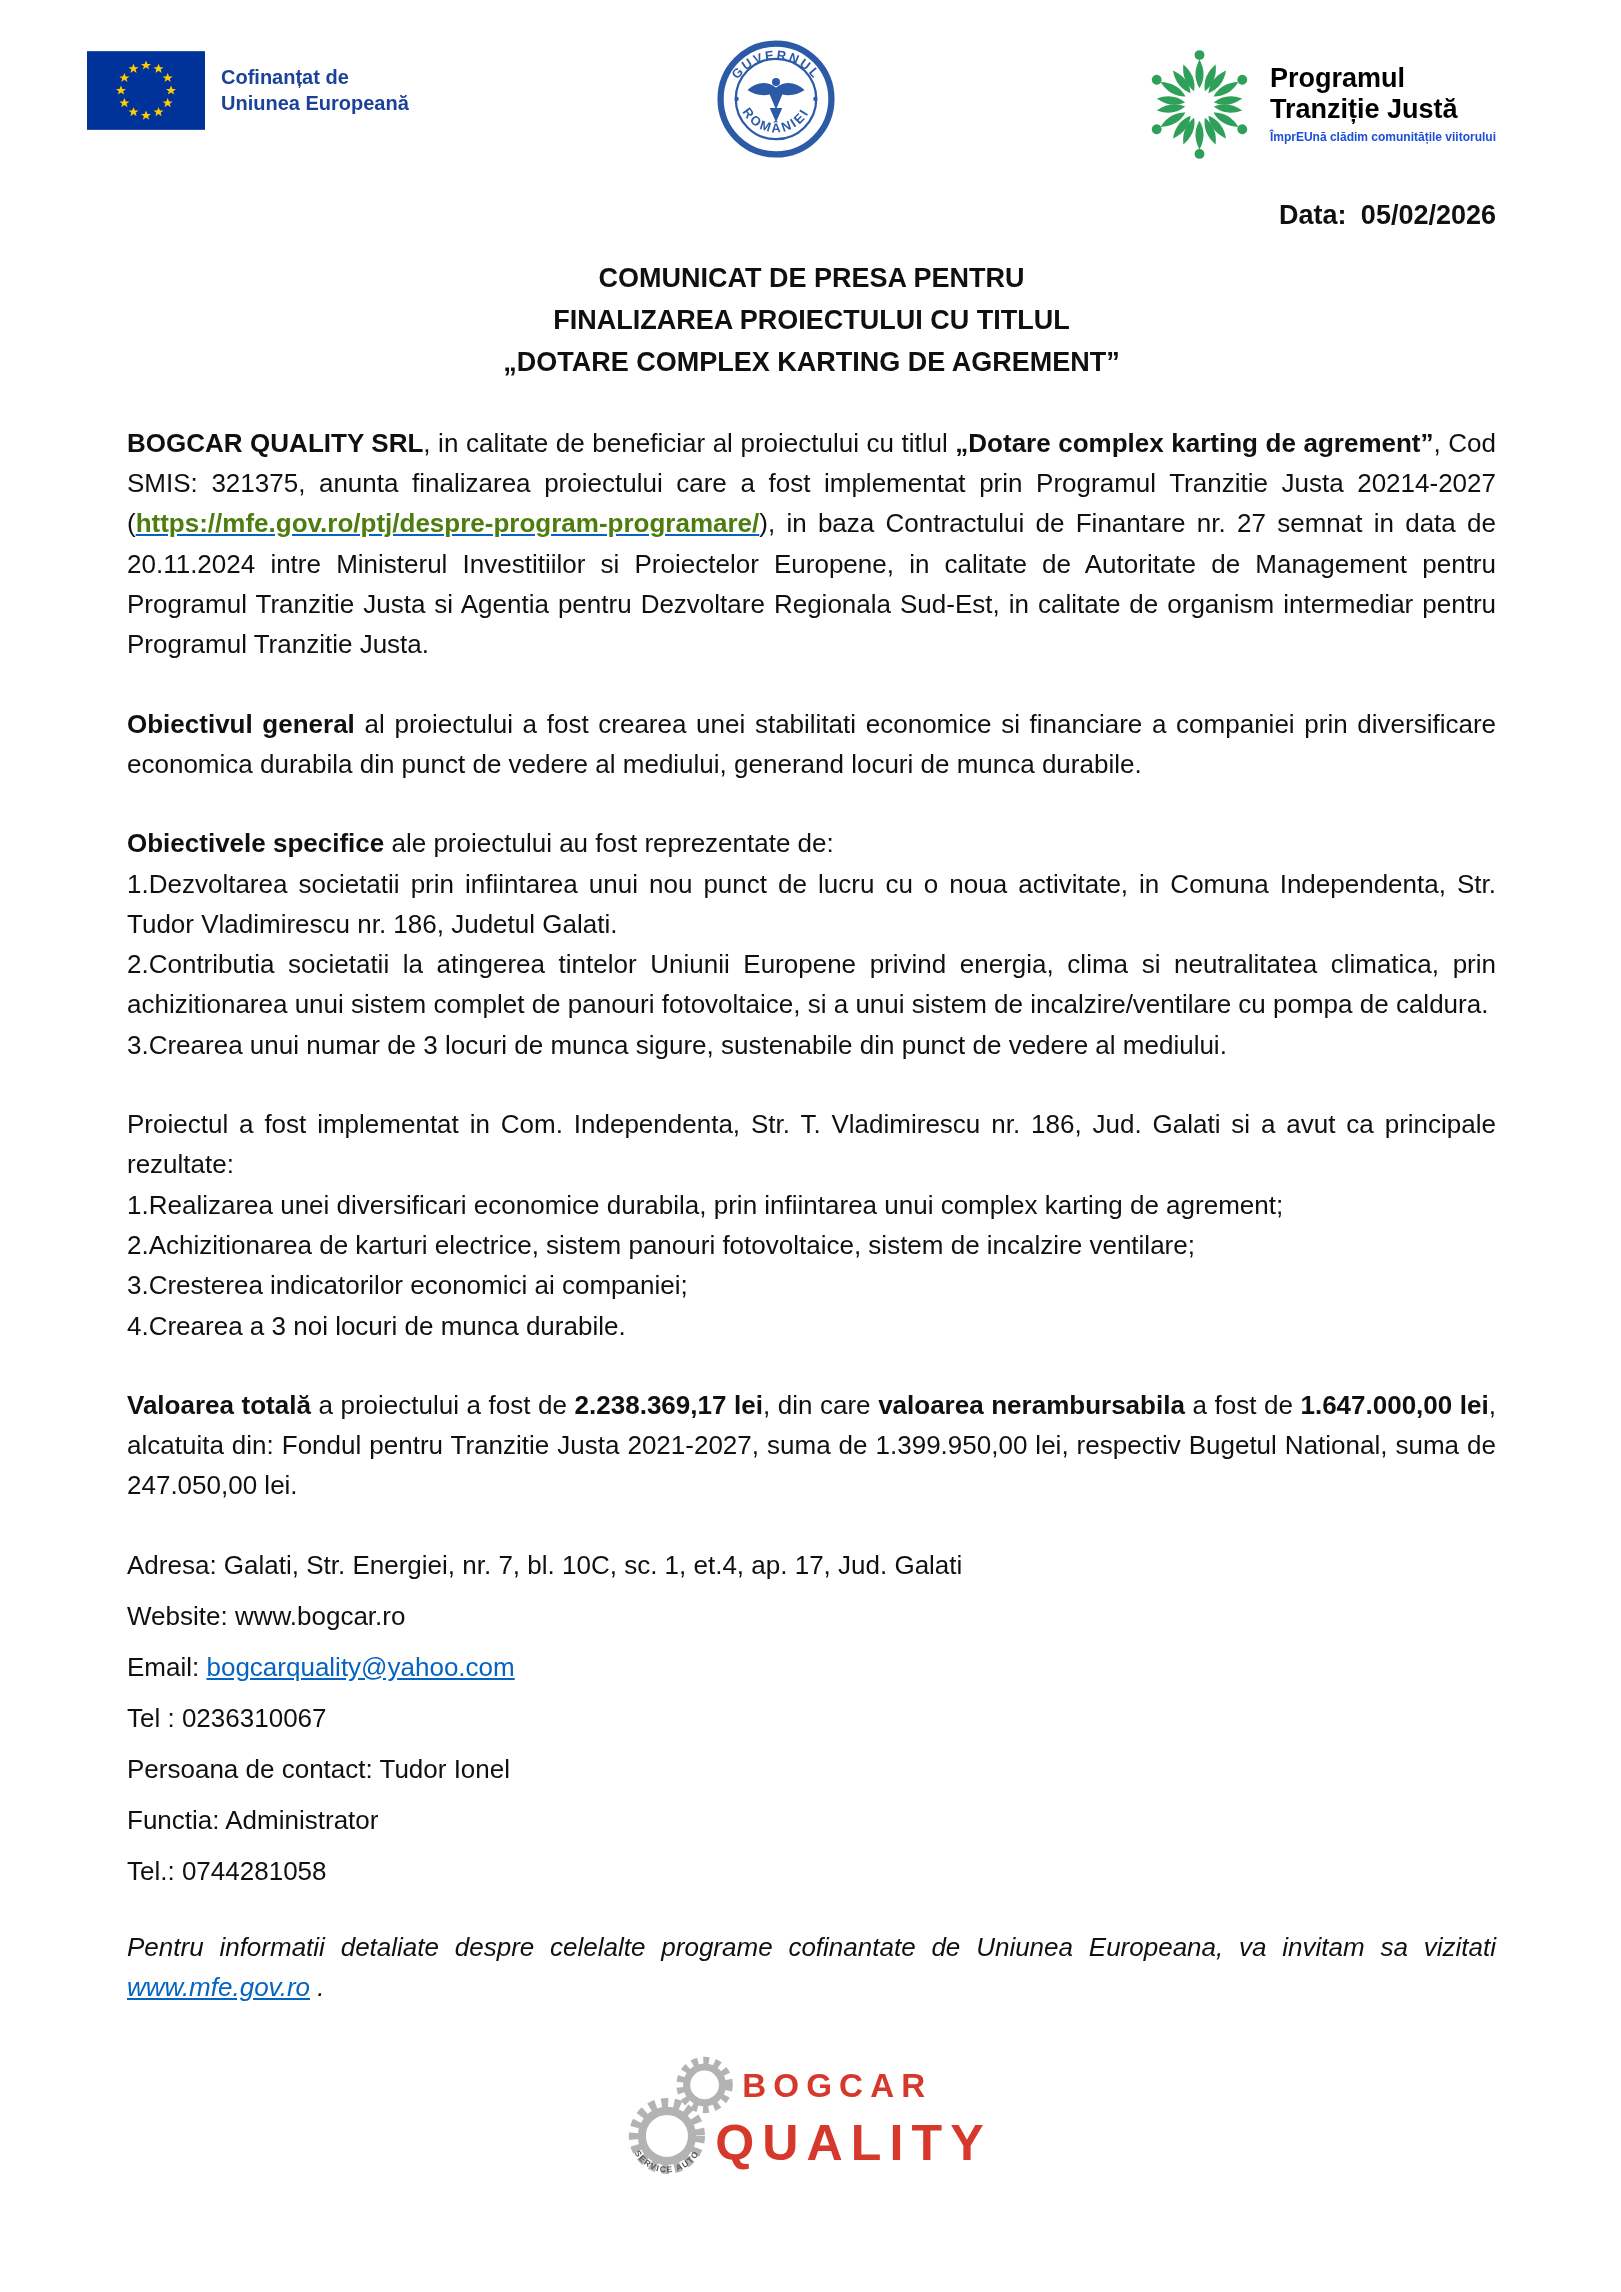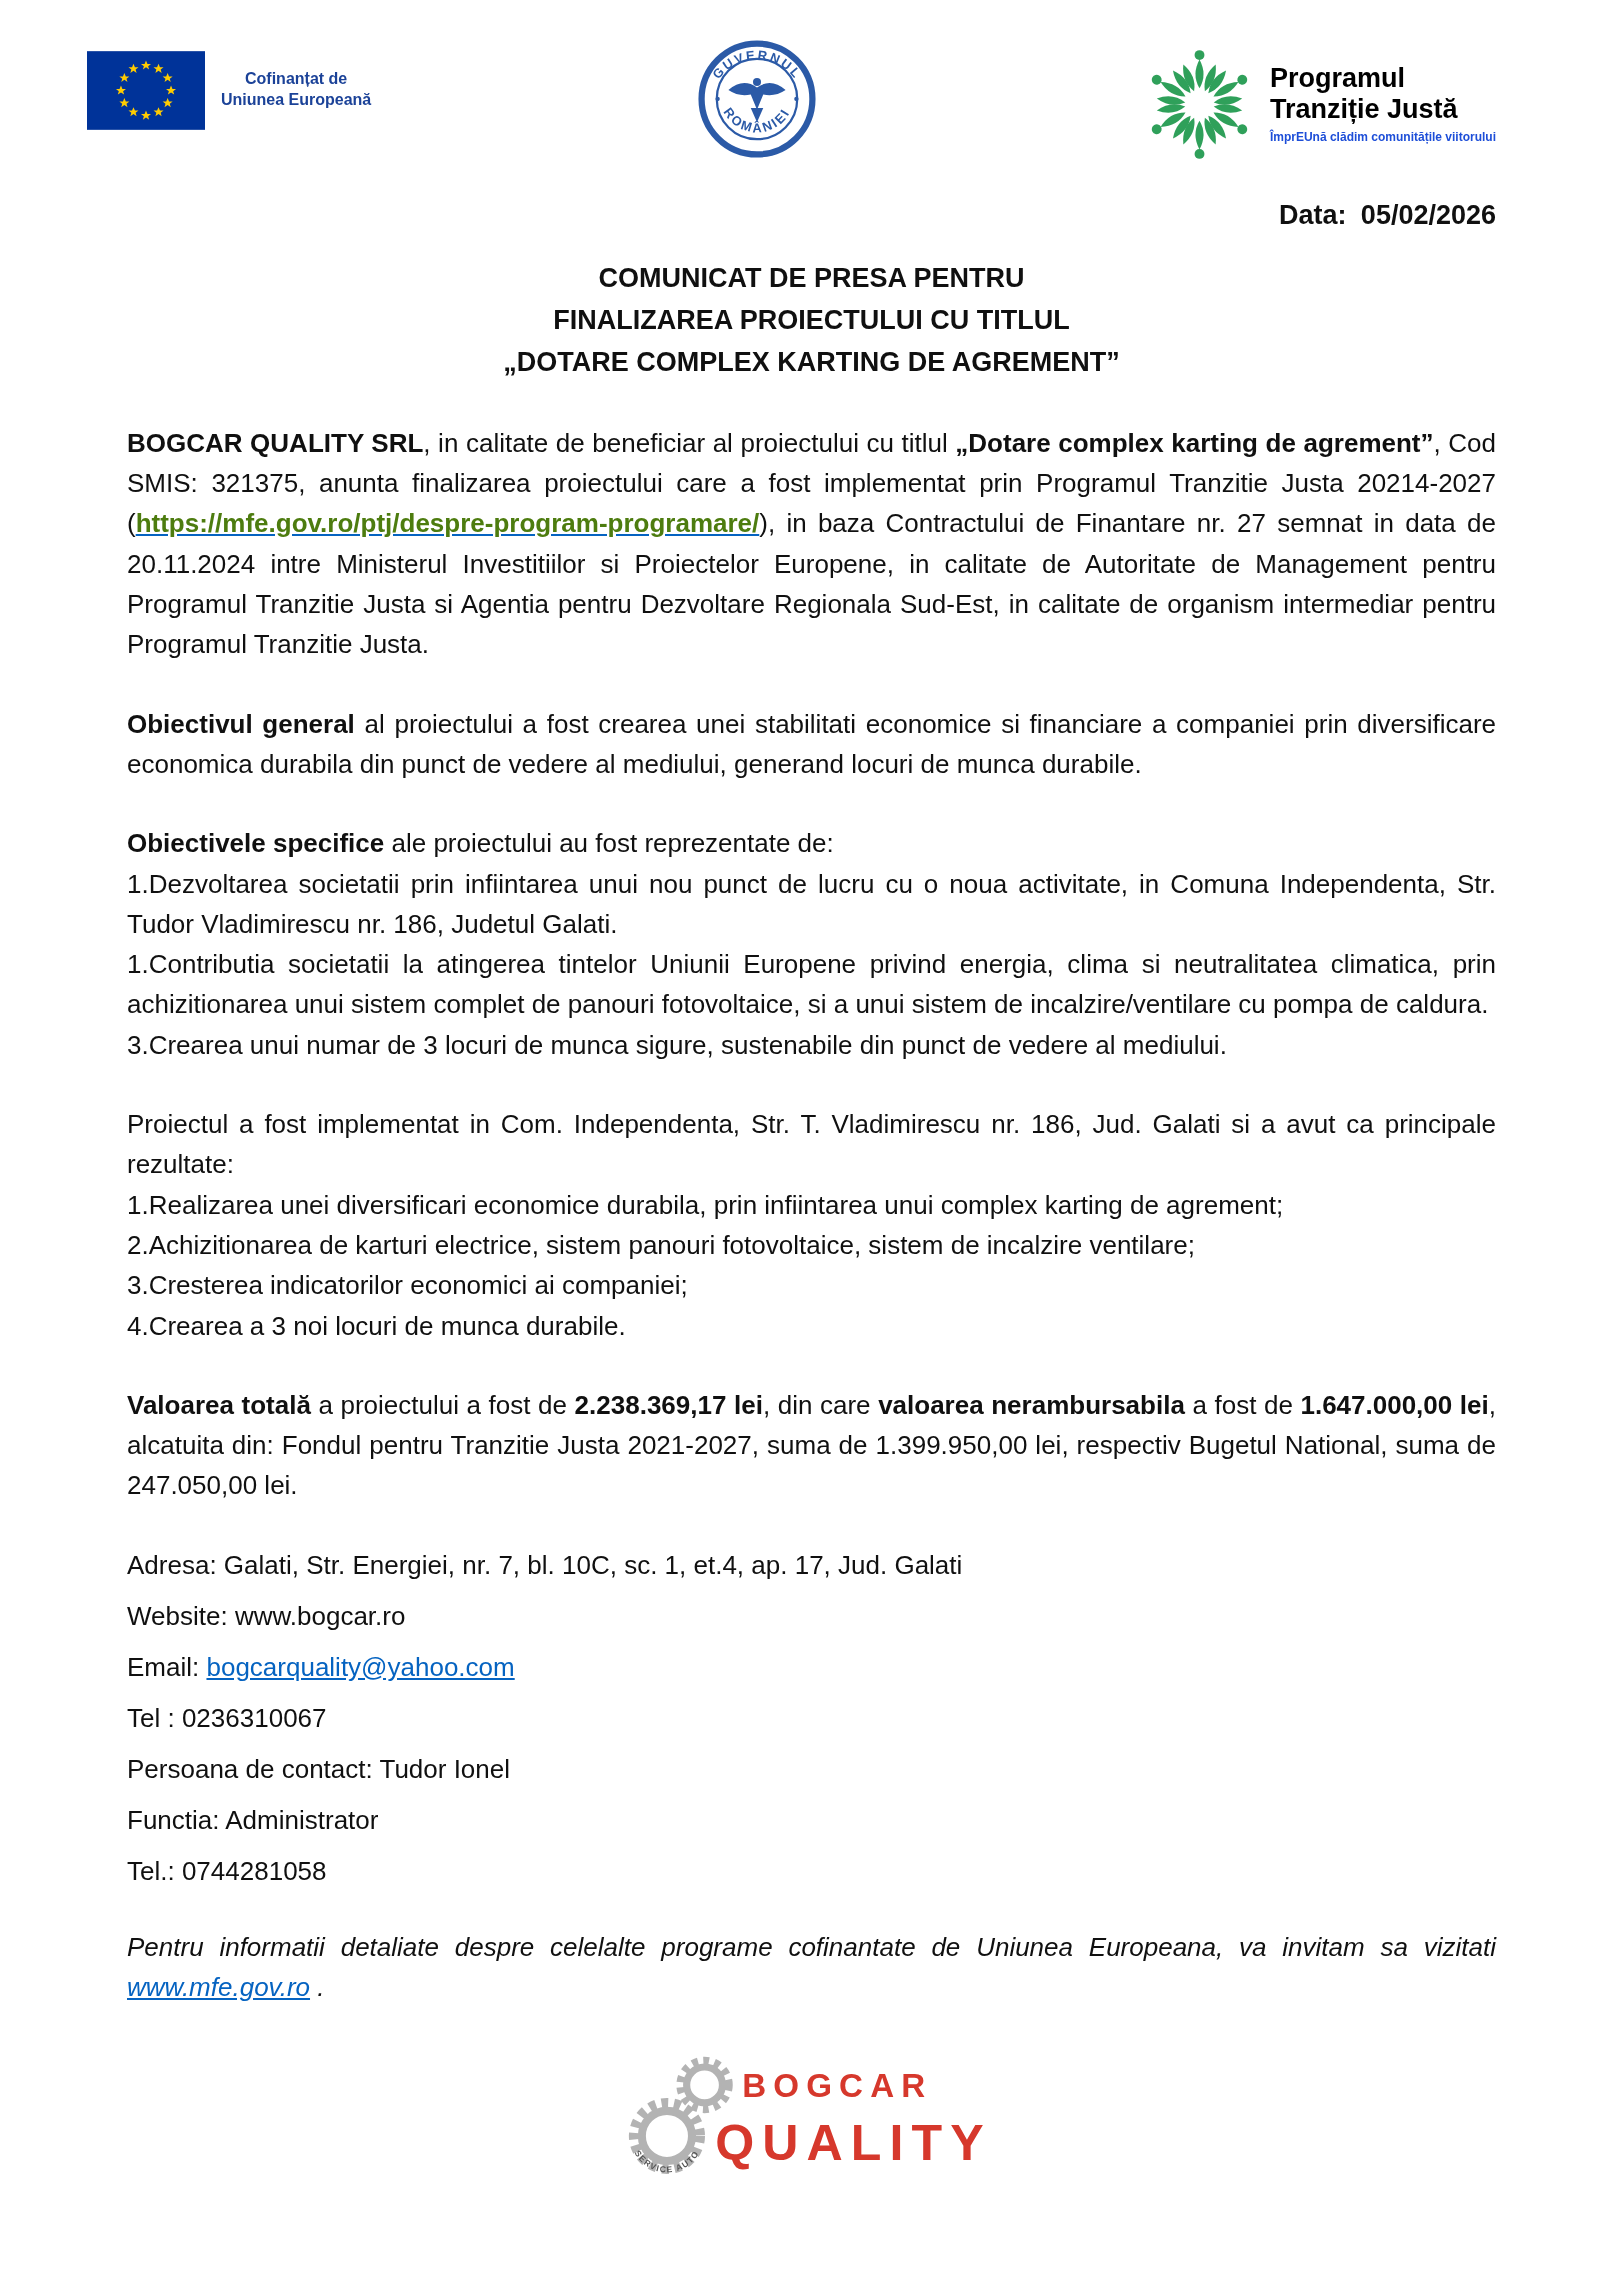--- a/index.html
+++ b/index.html
@@ -6,21 +6,21 @@
   .page{
     width:1621px;height:2293px;box-sizing:border-box;
     padding:40px 125px 18px 127px;
     font-family:"Liberation Sans",sans-serif;
     font-size:26px;line-height:1.55;color:#101010;
     overflow:hidden;background:#ffffff;
   }
   
   .header-row{display:flex;justify-content:space-between;align-items:flex-start;height:130px;}
   .eu-logo{display:flex;align-items:center;gap:16px;margin-left:-40px;margin-top:10.7px;}
-  .eu-text{color:#1B4298;font-weight:bold;font-size:16px;line-height:1.3;text-align:center;}
+  .eu-text{color:#1B4298;font-weight:bold;font-size:20px;line-height:1.3;}
   .gov-logo{margin-top:0px;}
   .ptj-logo{display:flex;align-items:center;gap:12.5px;margin-top:7.2px;}
   .ptj-line{color:#000000;font-weight:bold;font-size:27px;line-height:1.15;}
   .ptj-tag{color:#1d4ed8;font-size:12px;font-weight:bold;margin-top:3.6px;}
   
   .date{font-weight:bold;text-align:right;margin-top:25px;font-size:27px;}
   .date .v{margin-left:14.3px;}
   .title-block{text-align:center;font-weight:bold;font-size:27px;margin-top:21.5px;line-height:1.55;}
   
   p{margin:0;}
@@ -133,21 +133,21 @@
     <div>„DOTARE COMPLEX KARTING DE AGREMENT”</div>
   </div>
 
   <p class="block just"><b>BOGCAR QUALITY SRL</b><span>, in calitate de beneficiar al proiectului cu titlul </span><b>„Dotare complex karting de agrement”</b><span>, Cod SMIS: 321375, anunta finalizarea proiectului care a fost implementat prin Programul Tranzitie Justa 20214-2027 (</span><a class="link" href="#"><b>https://mfe.gov.ro/ptj/despre-program-programare/</b></a><span>), in baza Contractului de Finantare nr. 27 semnat in data de 20.11.2024 intre Ministerul Investitiilor si Proiectelor Europene, in calitate de Autoritate de Management pentru Programul Tranzitie Justa si Agentia pentru Dezvoltare Regionala Sud-Est, in calitate de organism intermediar pentru Programul Tranzitie Justa.</span></p>
 
   <p class="block just"><b>Obiectivul general</b><span> al proiectului a fost crearea unei stabilitati economice si financiare a companiei prin diversificare economica durabila din punct de vedere al mediului, generand locuri de munca durabile.</span></p>
 
   <div class="block list">
     <p><b>Obiectivele specifice</b><span> ale proiectului au fost reprezentate de:</span></p>
     <p>1.Dezvoltarea societatii prin infiintarea unui nou punct de lucru cu o noua activitate, in  Comuna Independenta, Str. Tudor Vladimirescu nr. 186, Judetul Galati.</p>
-    <p>1.Contributia societatii la atingerea tintelor Uniunii Europene privind energia, clima si neutralitatea climatica, prin achizitionarea unui sistem complet de panouri fotovoltaice, si a unui sistem de incalzire/ventilare cu pompa de caldura.</p>
+    <p>2.Contributia societatii la atingerea tintelor Uniunii Europene privind energia, clima si neutralitatea climatica, prin achizitionarea unui sistem complet de panouri fotovoltaice, si a unui sistem de incalzire/ventilare cu pompa de caldura.</p>
     <p>3.Crearea unui numar de 3 locuri de munca sigure, sustenabile din punct de vedere al mediului.</p>
   </div>
 
   <div class="block list">
     <p>Proiectul a fost implementat in Com. Independenta, Str. T. Vladimirescu nr. 186, Jud. Galati si a avut ca principale rezultate:</p>
     <p>1.Realizarea unei diversificari economice durabila, prin infiintarea unui complex karting de agrement;</p>
     <p>2.Achizitionarea de karturi electrice, sistem panouri fotovoltaice, sistem de incalzire ventilare;</p>
     <p>3.Cresterea indicatorilor economici ai companiei;</p>
     <p>4.Crearea a 3 noi locuri de munca durabile.</p>
   </div>

